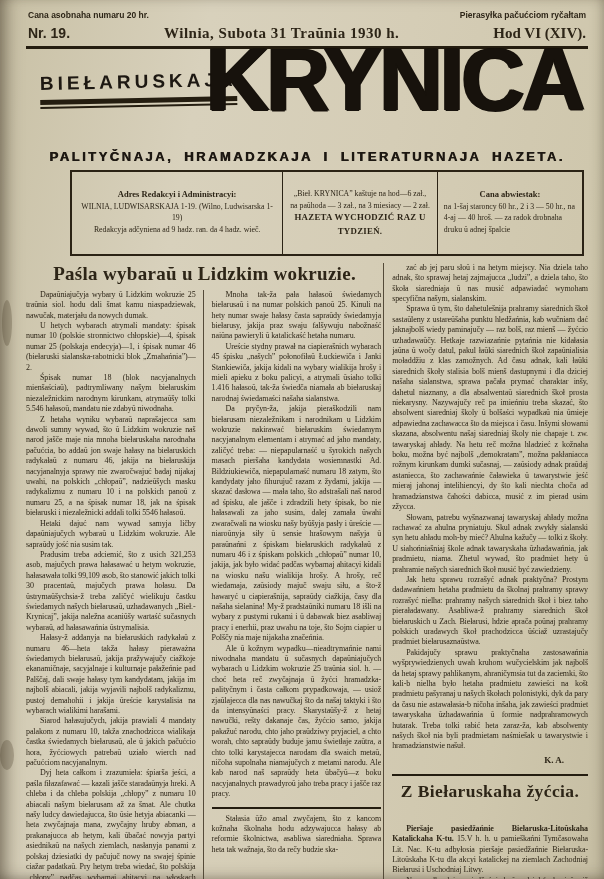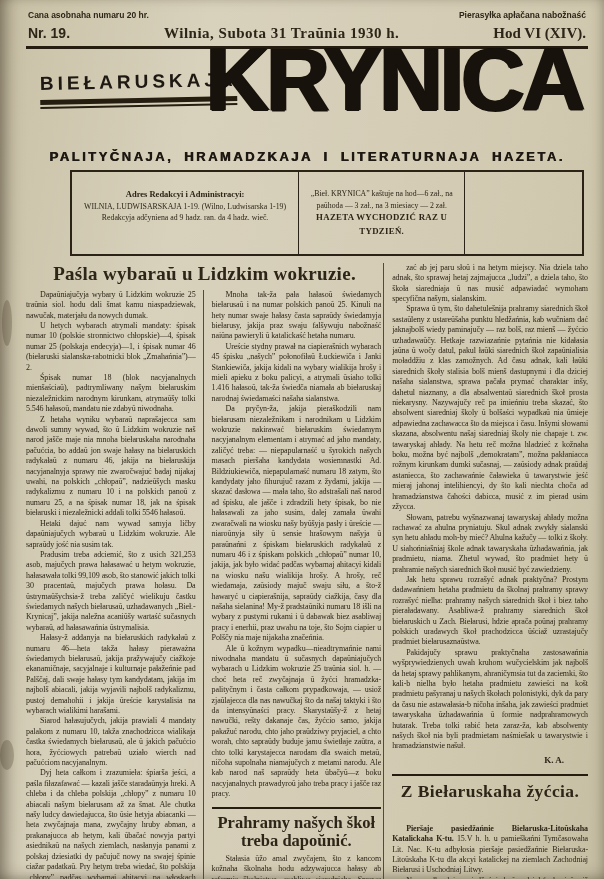--- a/index.html
+++ b/index.html
@@ -64,21 +64,21 @@
   .blemish{position:absolute;background:rgba(60,48,28,.25);border-radius:50%;}
 </style>
 </head>
 <body>
 
 <div class="page">
   <div class="inner">
 
     <div class="topnotes">
       <span>Cana asobnaha numaru 20 hr.</span>
-      <span>Pierasyłka apłačana nabožnaść</span>
+      <span>Pierasyłka pačućciom ryčałtam</span>
     </div>
 
     <div class="issue-row">
       <span class="issue-no">Nr. 19.</span>
       <span class="date-line">Wilnia, Subota 31 Traŭnia 1930 h.</span>
       <span class="volume">Hod VI (XIV).</span>
     </div>
 
     <div class="masthead">
       <div class="m-left">
@@ -94,20 +94,24 @@
     <div class="infobox">
       <div class="ib-cell ib-c1">
         <div class="ib-bold">Adres Redakcyi i Administracyi:</div>
         <div>WILNIA, LUDWISARSKAJA 1-19. (Wilno, Ludwisarska 1-19)</div>
         <div>Redakcyja adčyniena ad 9 hadz. ran. da 4 hadz. wieč.</div>
       </div>
       <div class="ib-cell ib-c2">
         <div>„Bieł. KRYNICA” kaštuje na hod—6 zał., na paŭhoda — 3 zał., na 3 miesiacy — 2 zał.</div>
         <div class="ib-caps">HAZETA WYCHODZIĆ RAZ U TYDZIEŃ.</div>
       </div>
+      <div class="ib-cell ib-c3">
+        <div class="ib-bold" style="text-align:center">Cana abwiestak:</div>
+        <div>na 1-šaj staroncy 60 hr., 2 i 3 — 50 hr., na 4-aj — 40 hroš. — za radok drobnaha druku ŭ adnej špalcie</div>
+      </div>
     </div>
 
     <div class="content">
 
       <div class="main-left">
         <h1 class="headline">Paśla wybaraŭ u Lidzkim wokruzie.</h1>
         <div class="two-cols">
 
           <div class="tcol tcol1">
             <p class="body">Dapaŭniajučyja wybary ŭ Lidzkim wokruzie 25 traŭnia siol. hodu dali šmat kamu niaspadziewak, nawučak, materjału da nowych dumak.</p>
@@ -120,21 +124,20 @@
             <p class="body">Siarod hałasujučych, jakija prawiali 4 mandaty palakom z numaru 10, takža znachodzicca wialikaja častka świedamych biełarusaŭ, ale ŭ jakich pačućcio hora, žyćciowych patrebaŭ uziało wierch nad pačućciom nacyjanalnym.</p>
             <p class="body">Dyj heta całkom i zrazumieła: śpiarša jeści, a paśla fiłazafawać — kazali jašče staradaŭnyja hreki. A chleba i da chleba polskija „chłopy” z numaru 10 abiacali našym biełarusam až za šmat. Ale chutka našy ludcy dawiedajucca, što ŭsie hetyja abiacanki — heta zwyčajnaja mana, zwyčajny hruby abman, a prakanajucca ab hetym, kali ŭbačać nowyja partyi asiednikaŭ na našych ziemlach, nasłanyja panami z polskaj dziesiatki dy pačujuč nowy na swajej śpinie ciažar padatkaŭ. Pry hetym treba wiedać, što polskija „chłopy” padčas wybarnaj ahitacyi pa włoskach našych tak-ža pakinuli tam niamała hrošy.</p>
           </div>
 
           <div class="tcol tcol2">
             <p class="body">Mnoha tak-ža pała hałasoŭ świedamych biełarusaŭ i na numar polskich panoŭ 25. Kinuli na hety numar swaje hałasy časta sapraŭdy świedamyja biełarusy, jakija praz swaju falšywuju nabožnaść naiŭna pawieryli ŭ katalickaść hetaha numaru.</p>
             <p class="body">Ureście stydny prawał na ciapierašnich wybarach 45 śpisku „našych” połonofiłaŭ Łuckiewiča i Janki Stankiewiča, jakija kidali na wybary wialikija hrošy i mieli apieku z boku palicyi, a atrymali ŭsiaho tolki 1.416 hałasoŭ, tak-ža świedča niamała ab biełaruskaj narodnaj świedamaści našaha sialanstwa.</p>
             <p class="body">Da pryčyn-ža, jakija pieraškodzili nam biełarusam niezaležnikam i narodnikam u Lidzkim wokruzie nakirawać biełaruskim świedamym nacyjanalnym elementam i atrymać ad jaho mandaty, zaličyć treba: — niepapularnaść u šyrokich našych masach pieršaha kandydata wosiemnastki Ad. Bildziukiewiča, niepapularnaść numaru 18 zatym, što kandydaty jaho fihurujuč razam z žydami, jakija — skazać dasłowa — mała taho, što adstrašali naš narod ad śpisku, ale jašče i zdradzili hety śpisak, bo nie hałasawali za jaho susim, dalej zamała ŭwahi zwaračwali na wiosku našy byŭšyja pasły i ŭreście — niaroŭnyja siły ŭ sensie hrašowym našyja ŭ paraŭnańni z śpiskam biełaruskich radykałaŭ z numaru 46 i z śpiskam polskich „chłopaŭ” numar 10, jakija, jak było widać padčas wybarnaj ahitacyi kidali na wiosku našu wialikija hrošy. A hrošy, reč wiedamaja, zaŭsiody majuč swaju siłu, a što-ž hawaryć u ciapierašnija, sapraŭdy ciažkija, časy dla našaha sielanina! My-ž pradstaŭniki numaru 18 išli na wybary z pustymi rukami i ŭ dabawak biez asabliwaj pracy i enerhii, praz uwahu na toje, što Sojm ciapier u Polščy nia maje nijakaha značeńnia.</p>
             <p class="body">Ale ŭ kožnym wypadku—nieadtrymańnie nami niwodnaha mandatu ŭ sučasnych dapaŭniajučych wybarach u Lidzkim wokruzie 25 traŭnia siol. h. — choć heta reč zwyčajnaja ŭ žyćci hramadzka-palityčnym i časta całkom prypadkowaja, — usiož zjaŭlajecca dla nas nawučkaj što da našaj taktyki i što da intensyŭnaści pracy. Skarystaŭšy-ž z hetaj nawučki, rešty dakanaje čas, žyćcio samo, jakija pakažuć narodu, chto jaho praŭdziwy pryjaciel, a chto worah, chto sapraŭdy buduje jamu świetłaje zaŭtra, a chto tolki karystajecca narodam dla swaich metaŭ, ničoha supolnaha niamajučych z metami narodu. Ale kab narod naš sapraŭdy heta ŭbačyŭ—z boku nacyjanalnych prawadyroŭ jaho treba pracy i jašče raz pracy.</p>
             <div class="rule"></div>
-            <h2 class="subhead">Prahramy našych škoł treba dapoŭnić.</h2>
             <p class="body">Stałasia ŭžo amal zwyčajem, što z kancom kožnaha školnaha hodu adzywajucca hałasy ab reformie školnictwa, asabliwa siaredniaha. Sprawa heta tak wažnaja, što da rečy budzie ska-</p>
           </div>
 
         </div>
       </div>
 
       <div class="right-col">
         <p class="body">zać ab jej paru słoŭ i na hetym miejscy. Nia dziela taho adnak, što sprawaj hetaj zajmajucca „ludzi”, a dziela taho, što škoła siaredniaja ŭ nas musić adpawiadać wymoham specyfična našym, sialanskim.</p>
         <p class="body">Sprawa ŭ tym, što dahetulešnija prahramy siarednich škoł sastaŭleny z ustareŭšaha punktu hledžańnia, kab wučniam dać jaknajbolš wiedy paminajučy — raz bolš, raz mienš — žyćcio uzhadawaŭčy. Hetkaje razwiazańnie pytańnia nie kidałasia jaŭna ŭ wočy datul, pakul łaŭki siarednich škoł zapaŭnialisia moładdžiu z klas zamožnych. Ad času adnak, kali łaŭki siarednich škoły stalisia bolš mienš dastupnymi i dla dziciej našaha sialanstwa, sprawa pačała prymać charaktar inšy, dahetul niaznany, a dla absalwentaŭ siarednich škoł prosta niekarysny. Nazywajučy reč pa imieńniu treba skazać, što absolwent siaredniaj školy ŭ bolšaści wypadkaŭ nia ŭmieje adpawiedna zachawacca što da miejsca i času. Inšymi słowami skazana, absolwentu našaj siaredniaj školy nie chapaje t. zw. tawaryskaj ahłady. Na hetu reč možna hladzieć z kožnaha boku, možna być najbolš „demokratam”, možna pakłaniacca rožnym kirunkam dumki sučasnaj, — zaŭsiody adnak praŭdaj astaniecca, što zachawańnie čaławieka ŭ tawarystwie jeść mieraj jahonaj intelihiencyi, dy što kali niechta choča ad hramadzianstwa čahości dabicca, musić z im pierad usim zžycca.</p>
         <p class="body">Słowam, patrebu wyšnazwanaj tawaryskaj ahłady možna rachawać za ahulna pryniatuju. Skul adnak zwykły sialanski syn hetu ahładu moh-by mieć? Ahulna kažučy — tolki z škoły. U siahońniašniaj škole adnak tawaryskaha ŭzhadawańnia, jak pradmietu, niama. Zhetul wywad, što pradmiet hety ŭ prahramie našych siarednich škoł musić być zawiedzieny.</p>

